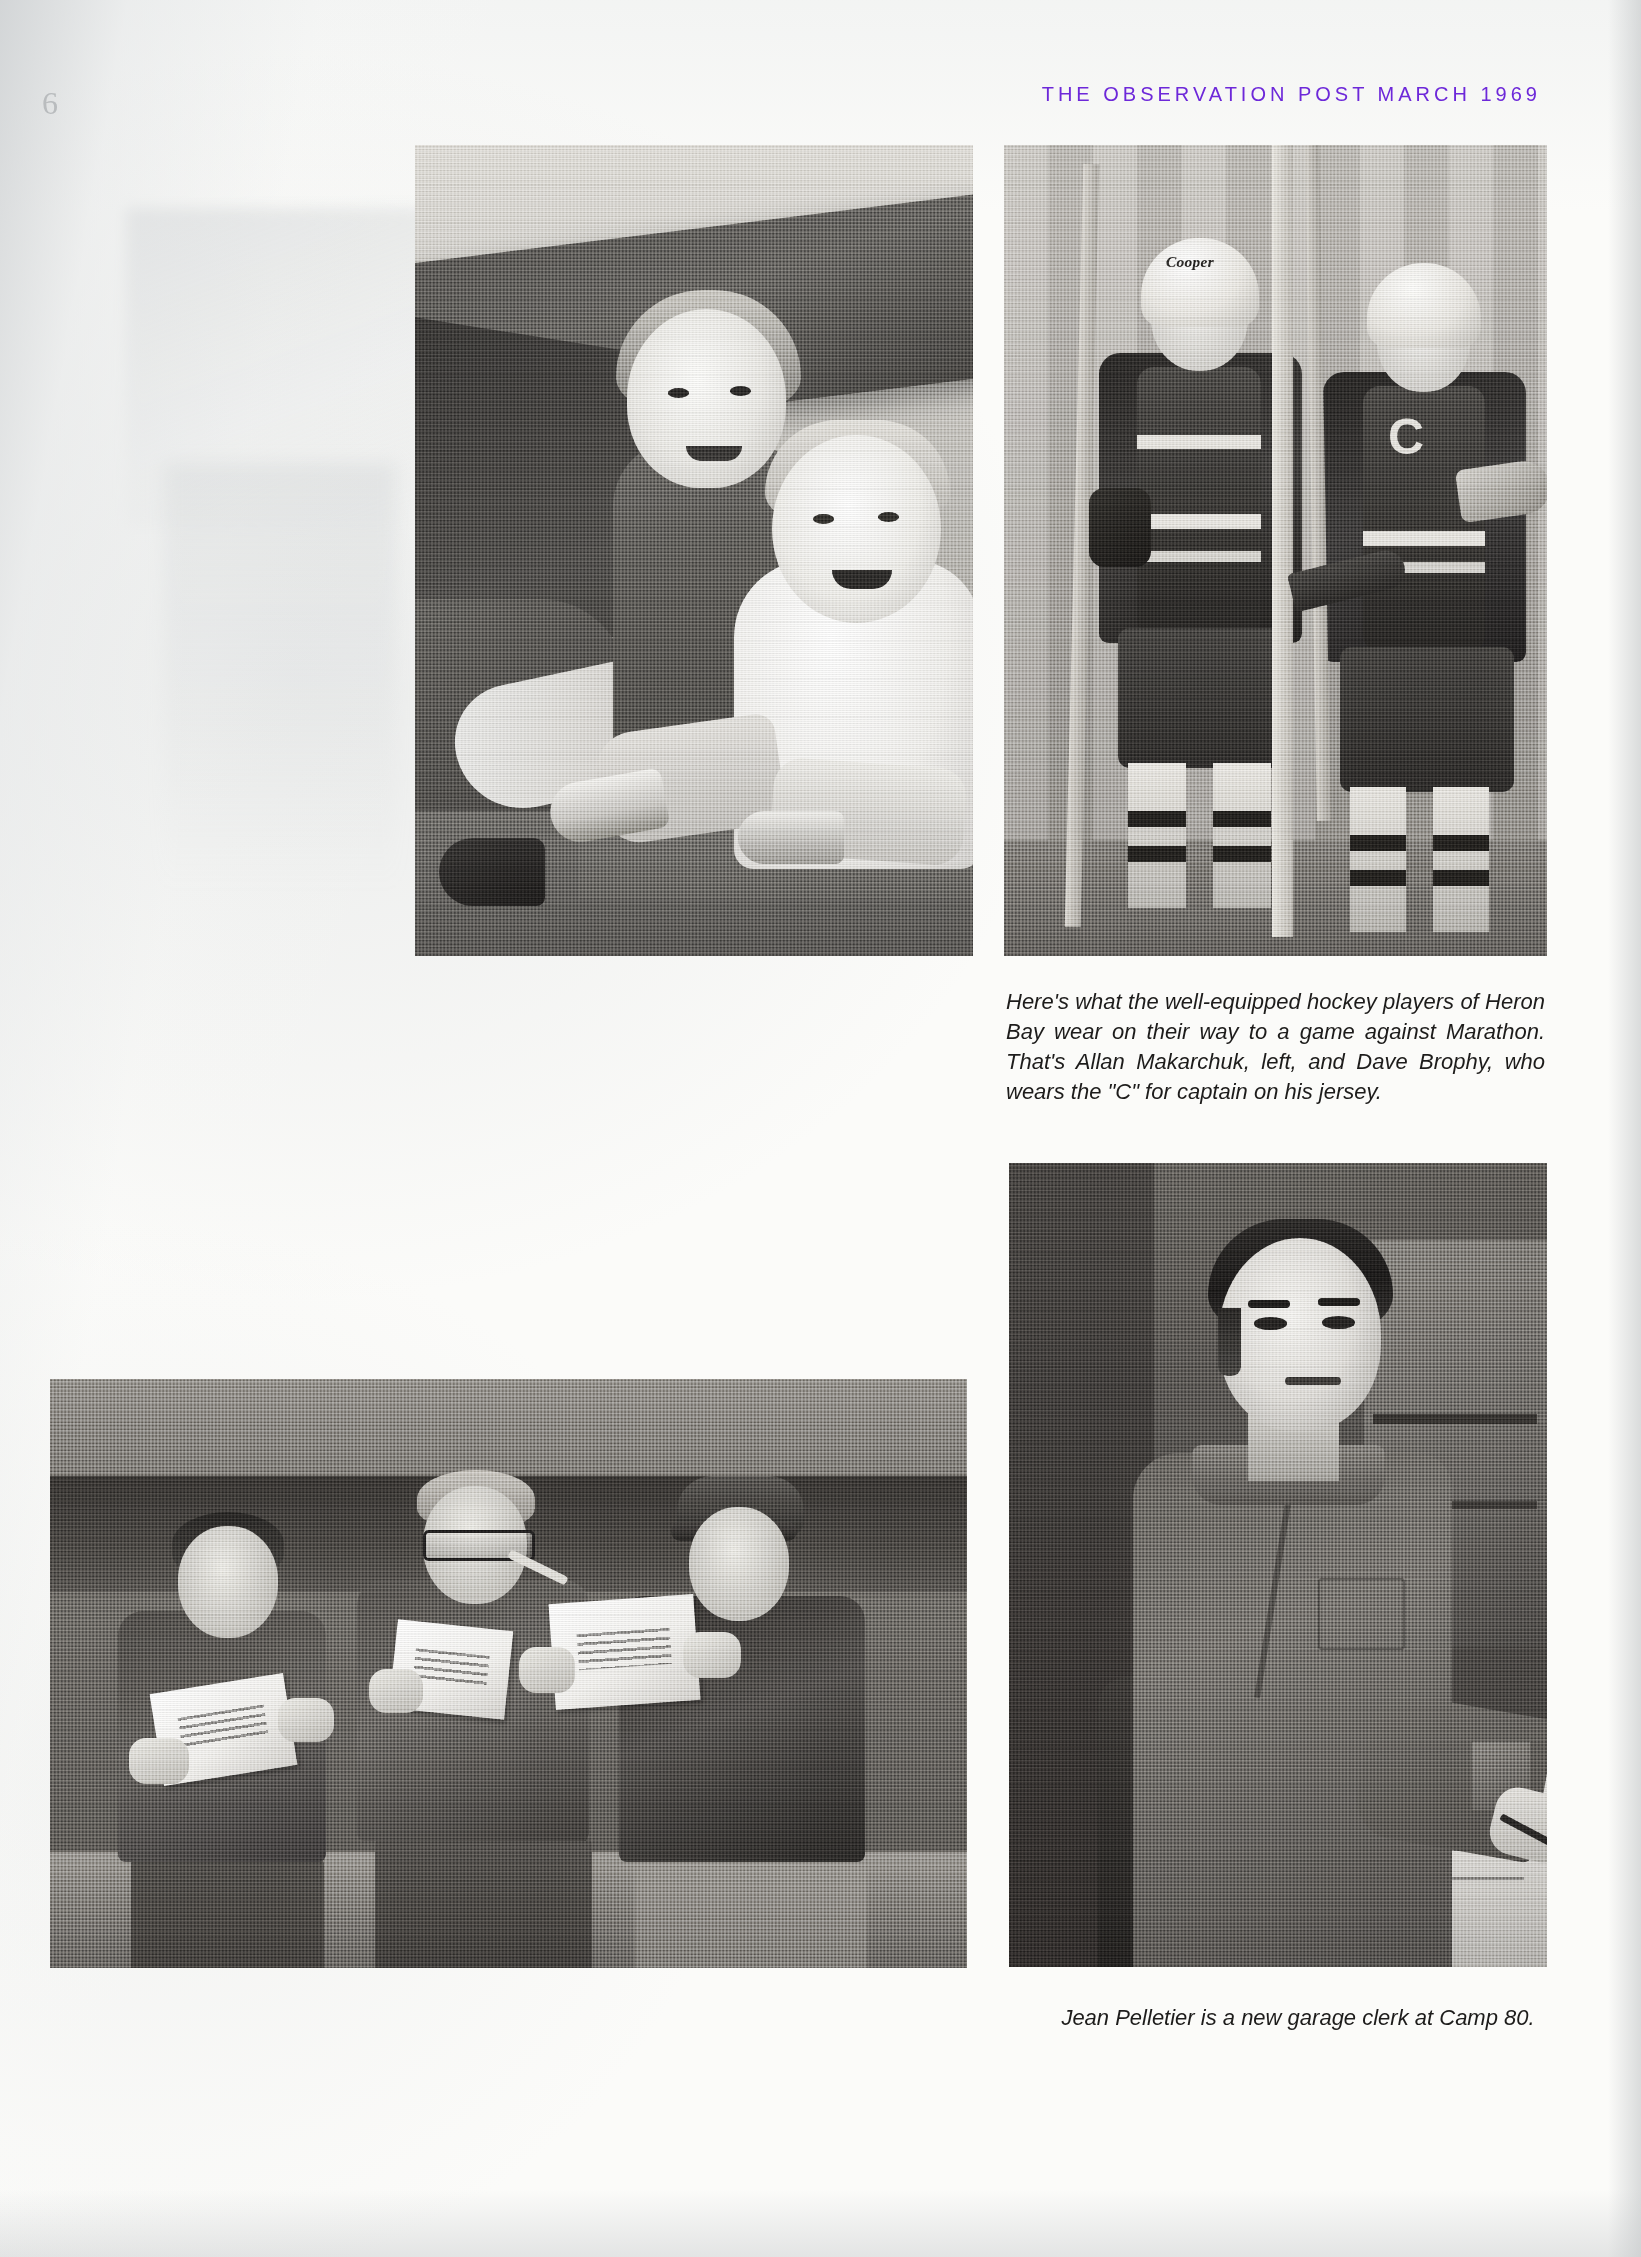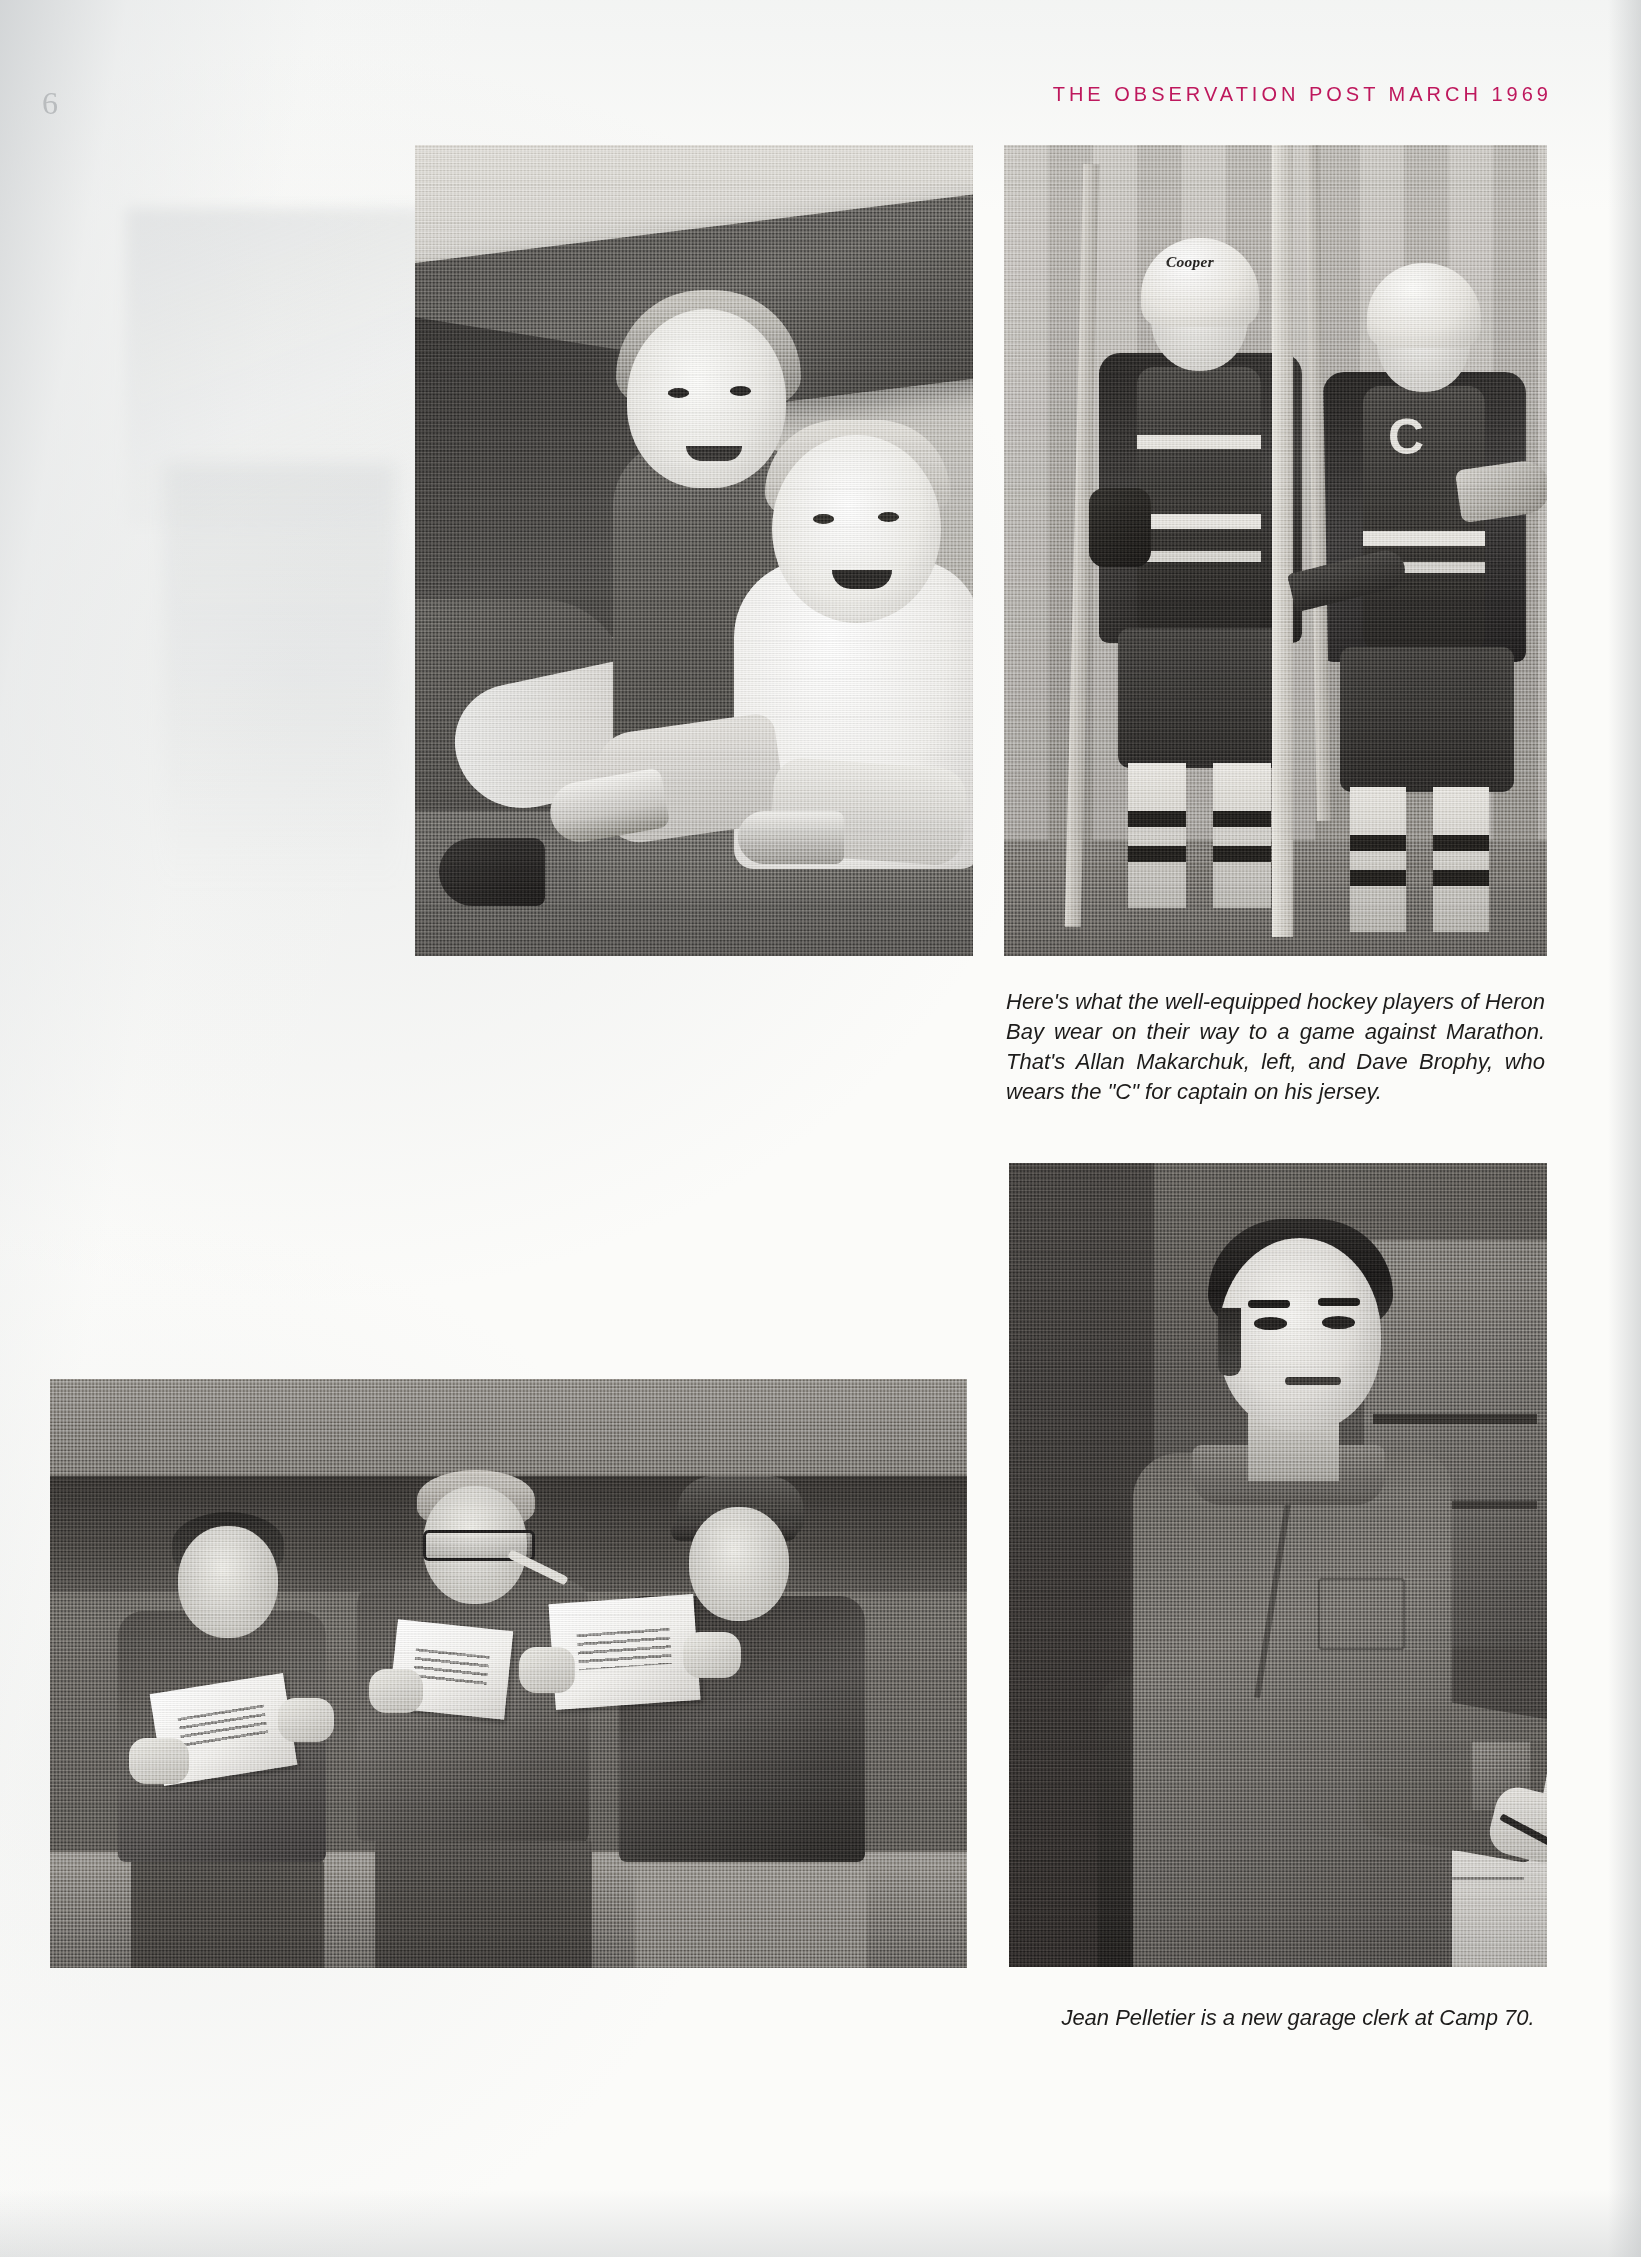--- a/index.html
+++ b/index.html
@@ -69,25 +69,25 @@
     width: 25px; height: 193px;
     background: linear-gradient(180deg, rgba(170,174,176,0.45), rgba(255,255,255,0));
     filter: blur(3.9px);
     z-index: 1;
   }
 
   
   .running-head {
     position: absolute;
     top: 83px;
-    right: 89px;
+    right: 100px;
     font-size: 20px;
     letter-spacing: 4px;
     font-weight: 400;
-    color: #be185d;
+    color: #6d28d9;
     white-space: nowrap;
     z-index: 6;
   }
 
   .folio {
     position: absolute;
     left: 42px;
     top: 85px;
     font-size: 32px;
     color: #b9bcbe;
@@ -578,19 +578,19 @@
       <div class="p4-browR"></div>
       <div class="p4-eyeL"></div>
       <div class="p4-eyeR"></div>
       <div class="p4-mouth"></div>
     </div>
     <div class="grain"></div>
     <div class="halftone"></div>
   </div>
 
   <div class="caption" id="caption-hockey">Here's what the well-equipped hockey players of Heron Bay wear on their way to a game against Marathon. That's Allan Makarchuk, left, and Dave Brophy, who wears the "C" for captain on his jersey.</div>
-  <div class="caption" id="caption-pelletier">Jean Pelletier is a new garage clerk at Camp 70.</div>
+  <div class="caption" id="caption-pelletier">Jean Pelletier is a new garage clerk at Camp 80.</div>
 
   <div class="paper-tone"></div>
   <div class="paper-edge-right"></div>
   <div class="paper-edge-bottom"></div>
 </div>
 
 
 </body></html>

